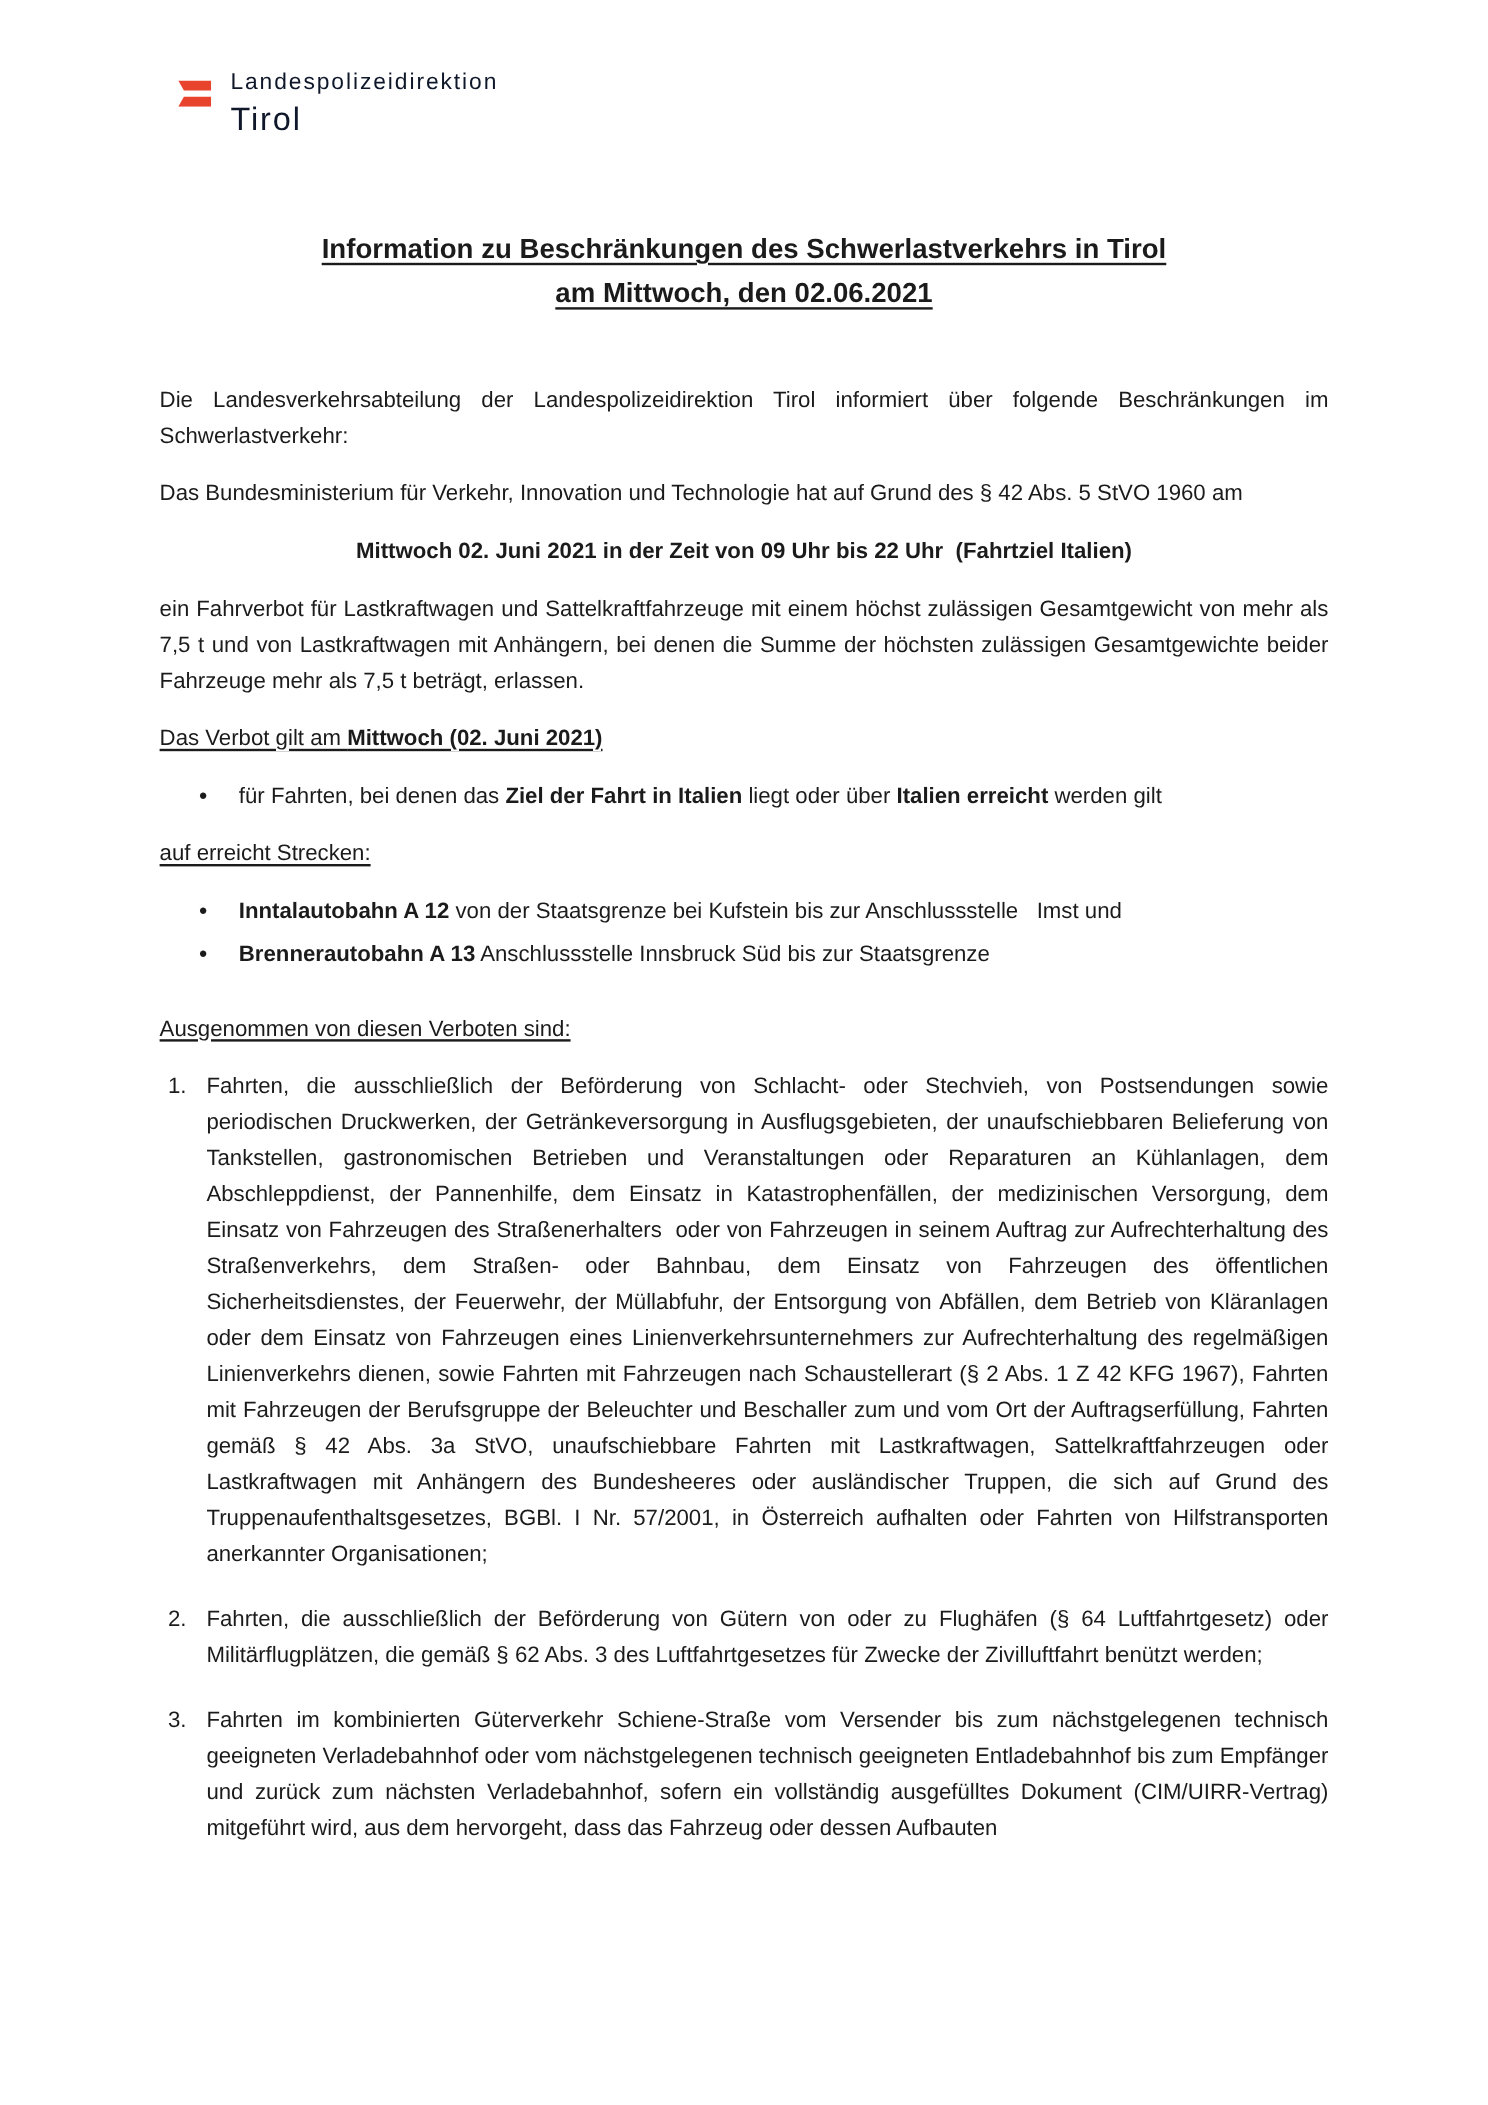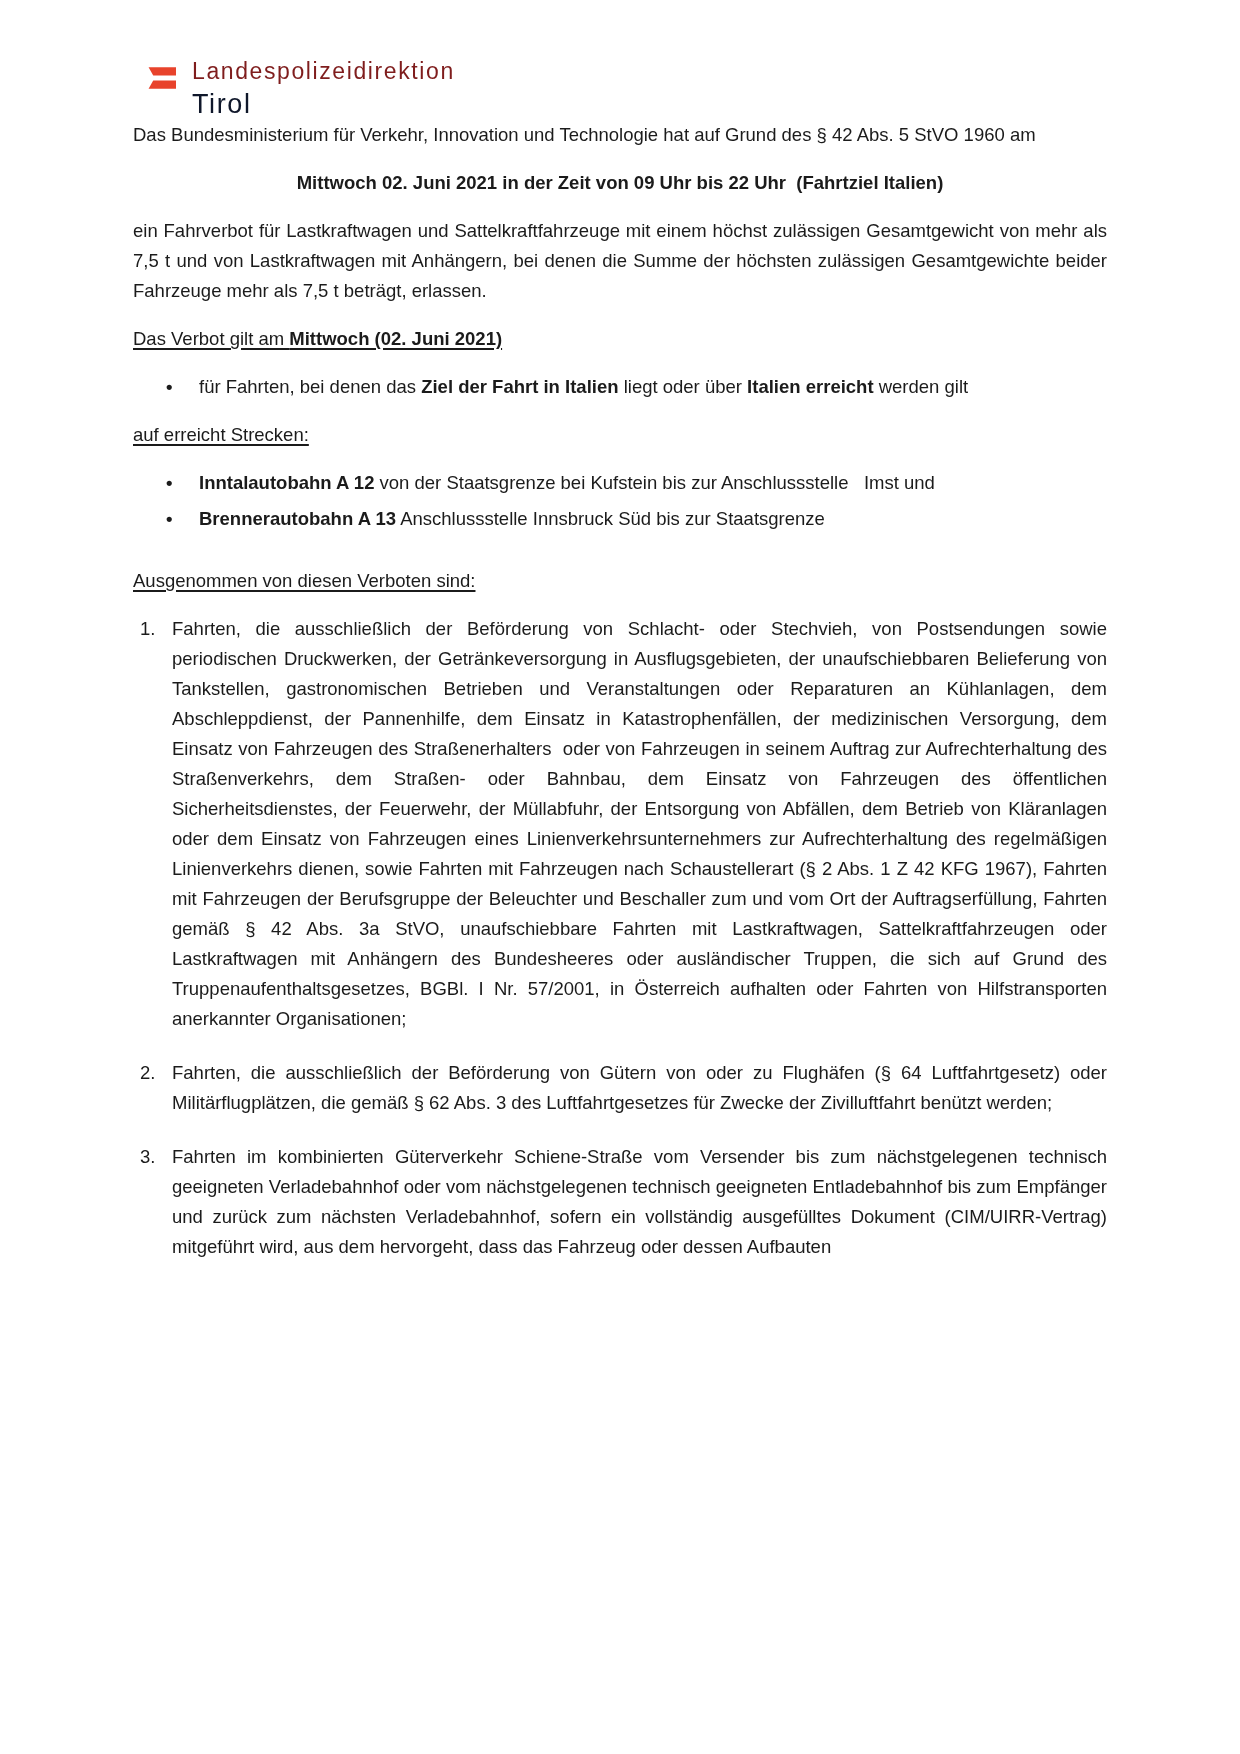--- a/index.html
+++ b/index.html
@@ -14,23 +14,23 @@
   }
   
   .logo {
     display: flex;
     align-items: flex-start;
     margin: 58px 0 0 146px;
     gap: 16px;
   }
   .logo-icon { margin-top: 9px; line-height: 0; }
   .logo-org {
-    font-size: 23px;
+    font-size: 19px;
     letter-spacing: 1.6px;
-    color: #7f1d1d;
+    color: #0f172a;
     line-height: 1.2;
   }
   .logo-region {
     font-size: 27px;
     letter-spacing: 1.6px;
     color: #0f172a;
     line-height: 1.2;
     margin-top: 2px;
   }
   
@@ -109,21 +109,26 @@
       </svg>
     </span>
     <div class="logo-text">
       <div class="logo-org">Landespolizeidirektion</div>
       <div class="logo-region">Tirol</div>
     </div>
   </div>
 
   <div class="content">
 
+    <h1 class="title">
+      <span class="u">Information zu Beschränkungen des Schwerlastverkehrs in Tirol</span>
+      <span class="u">am Mittwoch, den 02.06.2021</span>
+    </h1>
 
+    <p class="just first-para">Die Landesverkehrsabteilung der Landespolizeidirektion Tirol informiert über folgende Be­schränkungen im Schwerlastverkehr:</p>
 
     <p class="just">Das Bundesministerium für Verkehr, Innovation und Technologie hat auf Grund des § 42 Abs. 5 StVO 1960 am</p>
 
     <p class="center-head">Mittwoch 02. Juni 2021 in der Zeit von 09 Uhr bis 22 Uhr&nbsp; (Fahrtziel Italien)</p>
 
     <p class="just">ein Fahrverbot für Lastkraftwagen und Sattelkraftfahrzeuge mit einem höchst zulässigen Gesamtgewicht von mehr als 7,5 t und von Lastkraftwagen mit Anhängern, bei denen die Summe der höchsten zulässigen Gesamtgewichte beider Fahrzeuge mehr als 7,5 t beträgt, erlassen.</p>
 
     <p class="underline-head"><span>Das Verbot gilt am </span><span class="b">Mittwoch (02. Juni 2021)</span></p>
 
     <ul class="bullets">

